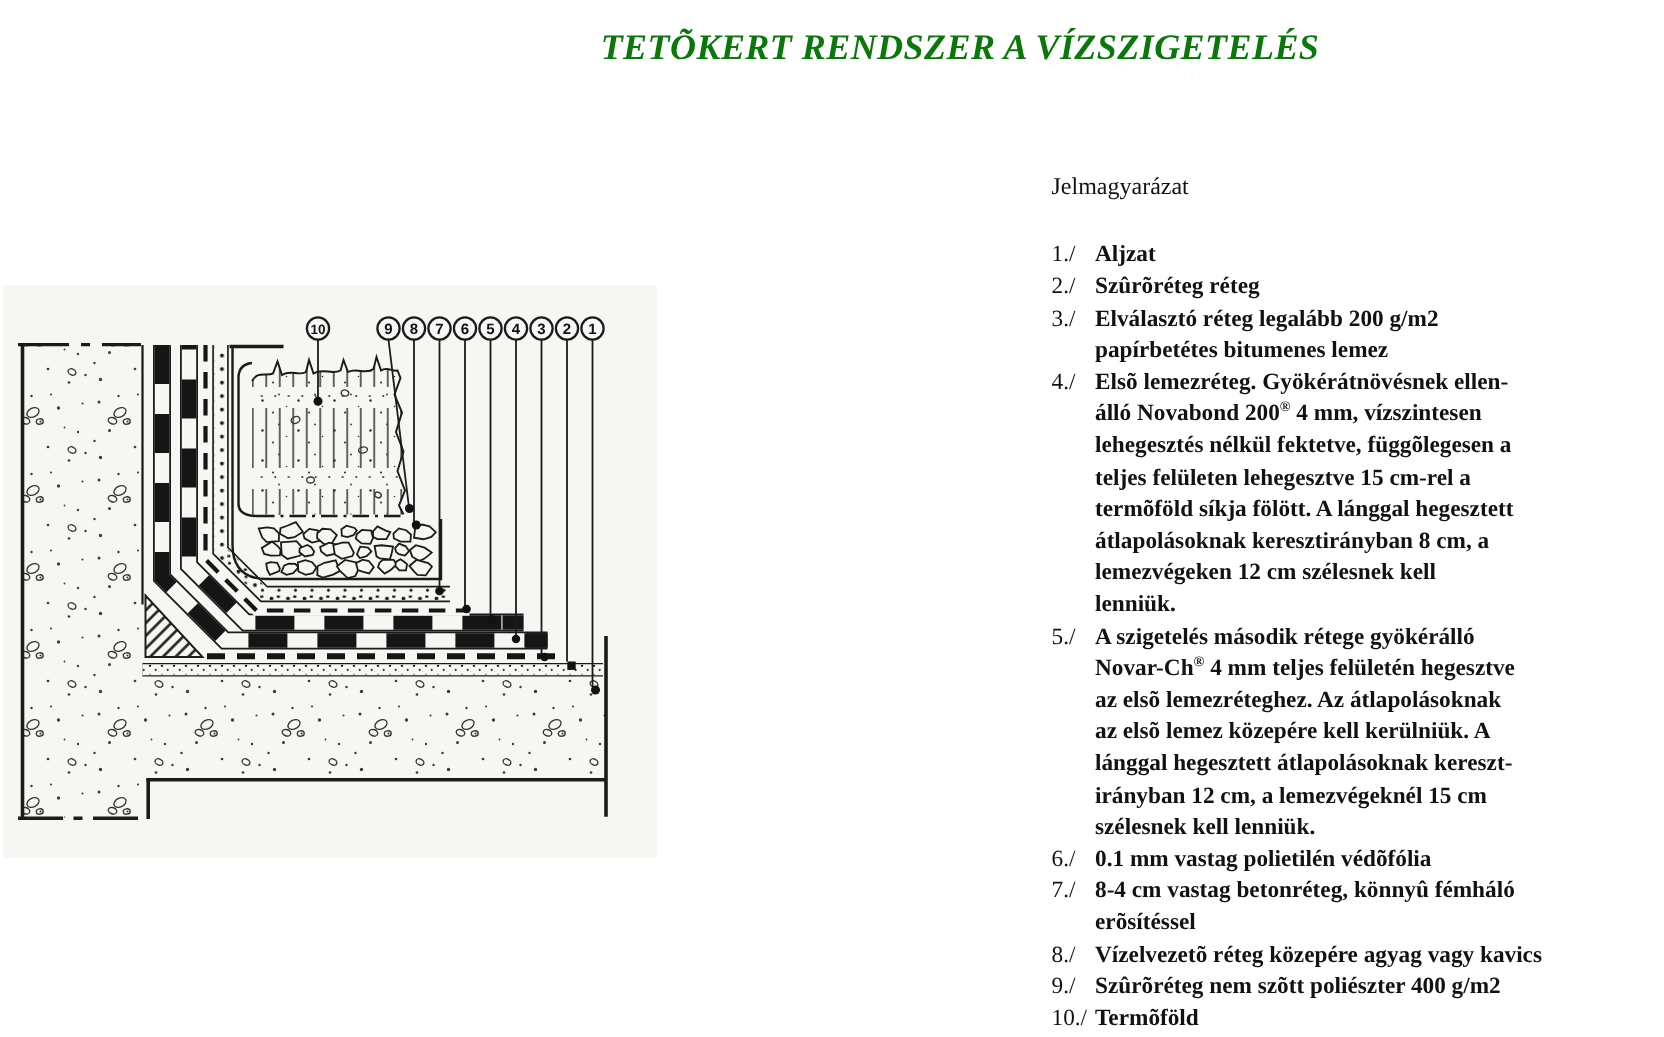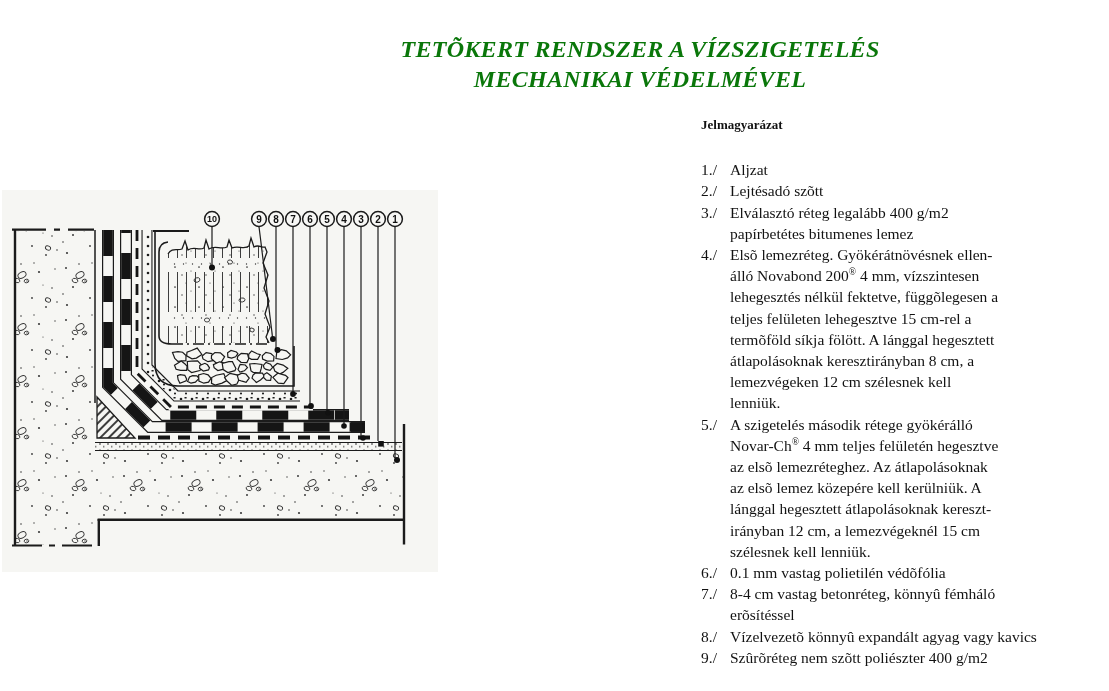--- a/index.html
+++ b/index.html
@@ -1,38 +1,37 @@
 <!DOCTYPE html>
 <html><head>
 <meta charset="utf-8">
 <style>
   html,body{margin:0;padding:0;background:#ffffff;}
   body{width:1109px;height:691px;position:relative;font-family:"Liberation Serif",serif;color:#121212;overflow:hidden;}
-  .title-block{position:absolute;left:310px;top:34px;width:660px;text-align:center;
+  .title-block{position:absolute;left:310px;top:17px;width:660px;text-align:center;
     font-weight:bold;font-style:italic;font-size:24px;line-height:30px;color:#0a770a;letter-spacing:.3px;}
   .diagram-svg{position:absolute;left:2px;top:190px;}
   .legend{position:absolute;left:701px;top:114px;width:406px;font-size:15.5px;line-height:21.2px;}
-  .legend-heading{font-size:13px;font-weight:bold;margin:0 0 24px 0;font-family:"Liberation Serif",serif;}
+  .legend-heading{font-size:16px;font-weight:normal;margin:0 0 24px 0;font-family:"Liberation Serif",serif;}
   .legend-item{display:flex;align-items:flex-start;}
   .legend-item .num{flex:0 0 29px;white-space:pre;}
-  .legend-item .txt{flex:1;white-space:pre-line;}
+  .legend-item .txt{flex:1;white-space:pre-line;font-weight:bold;}
   .legend-item .txt sup{font-size:62%;line-height:0;}
   .co-circle{fill:#f7f7f5;stroke:#1b1b1b;stroke-width:1.5;}
   .co-num{font-family:"Liberation Sans",sans-serif;font-size:10px;font-weight:600;fill:#111;text-anchor:middle;}
   .co-num.two{font-size:9px;}
   .lead{stroke:#1b1b1b;stroke-width:1.2;fill:none;}
   .dot{fill:#111;}
   .thin{stroke:#1b1b1b;fill:none;}
 </style>
 </head>
 <body>
 
 <div class="title-block">
   <div>TETÕKERT RENDSZER A VÍZSZIGETELÉS</div>
-  <div>MECHANIKAI VÉDELMÉVEL</div>
 </div>
 
 <svg class="diagram-svg" width="436" height="382" viewBox="0 190 436 382" xmlns="http://www.w3.org/2000/svg">
   <defs>
     <pattern id="conc" width="58" height="52" patternUnits="userSpaceOnUse">
       <g fill="#3a3a3a">
         <circle cx="6" cy="8" r="1"></circle>
           <circle cx="19" cy="4" r="0.8"></circle>
           <circle cx="37" cy="12" r="1.1"></circle>
         <circle cx="50" cy="28" r="0.8"></circle>
@@ -252,25 +251,25 @@
 </svg>
 
 <div class="legend">
   <h3 class="legend-heading">Jelmagyarázat</h3>
   <div class="legend-item">
     <span class="num">1./</span>
     <span class="txt">Aljzat</span>
   </div>
   <div class="legend-item">
     <span class="num">2./</span>
-    <span class="txt">Lejtésadó szõtt</span>
+    <span class="txt">Szûrõréteg réteg</span>
   </div>
   <div class="legend-item">
     <span class="num">3./</span>
-    <span class="txt">Elválasztó réteg legalább 400 g/m2
+    <span class="txt">Elválasztó réteg legalább 200 g/m2
 papírbetétes bitumenes lemez</span>
   </div>
   <div class="legend-item">
     <span class="num">4./</span>
     <span class="txt">Elsõ lemezréteg. Gyökérátnövésnek ellen-
 álló Novabond 200<sup>®</sup> 4 mm, vízszintesen
 lehegesztés nélkül fektetve, függõlegesen a
 teljes felületen lehegesztve 15 cm-rel a
 termõföld síkja fölött. A lánggal hegesztett
 átlapolásoknak keresztirányban 8 cm, a
@@ -291,19 +290,23 @@
     <span class="num">6./</span>
     <span class="txt">0.1 mm vastag polietilén védõfólia</span>
   </div>
   <div class="legend-item">
     <span class="num">7./</span>
     <span class="txt">8-4 cm vastag betonréteg, könnyû fémháló
 erõsítéssel</span>
   </div>
   <div class="legend-item">
     <span class="num">8./</span>
-    <span class="txt">Vízelvezetõ könnyû expandált agyag vagy kavics</span>
+    <span class="txt">Vízelvezetõ réteg közepére agyag vagy kavics</span>
   </div>
   <div class="legend-item">
     <span class="num">9./</span>
     <span class="txt">Szûrõréteg nem szõtt poliészter 400 g/m2</span>
   </div>
+  <div class="legend-item">
+    <span class="num">10./</span>
+    <span class="txt">Termõföld</span>
+  </div>
 </div>
 
 </body></html>

